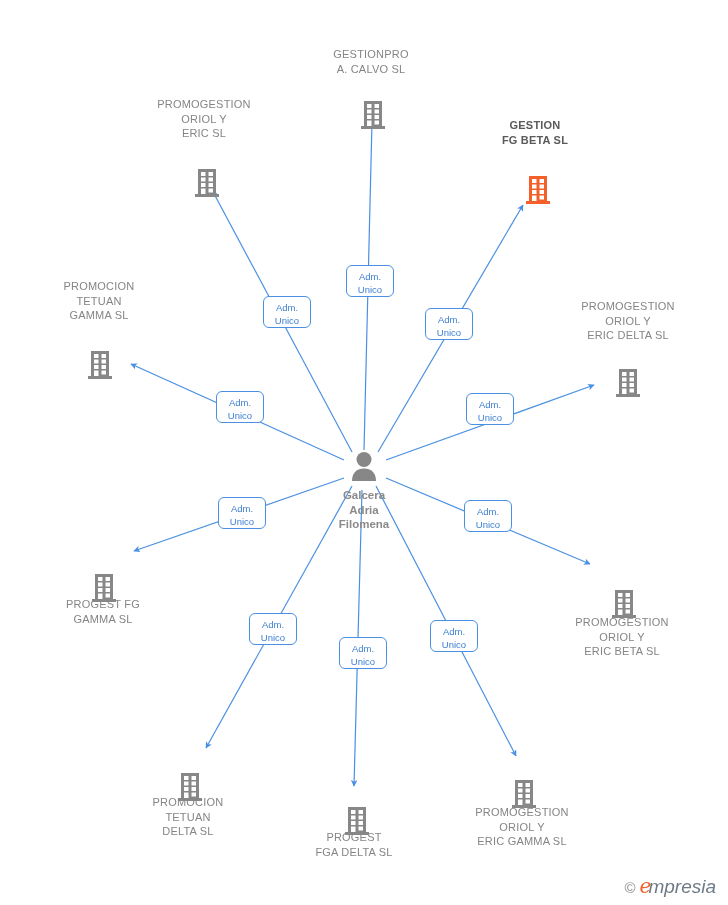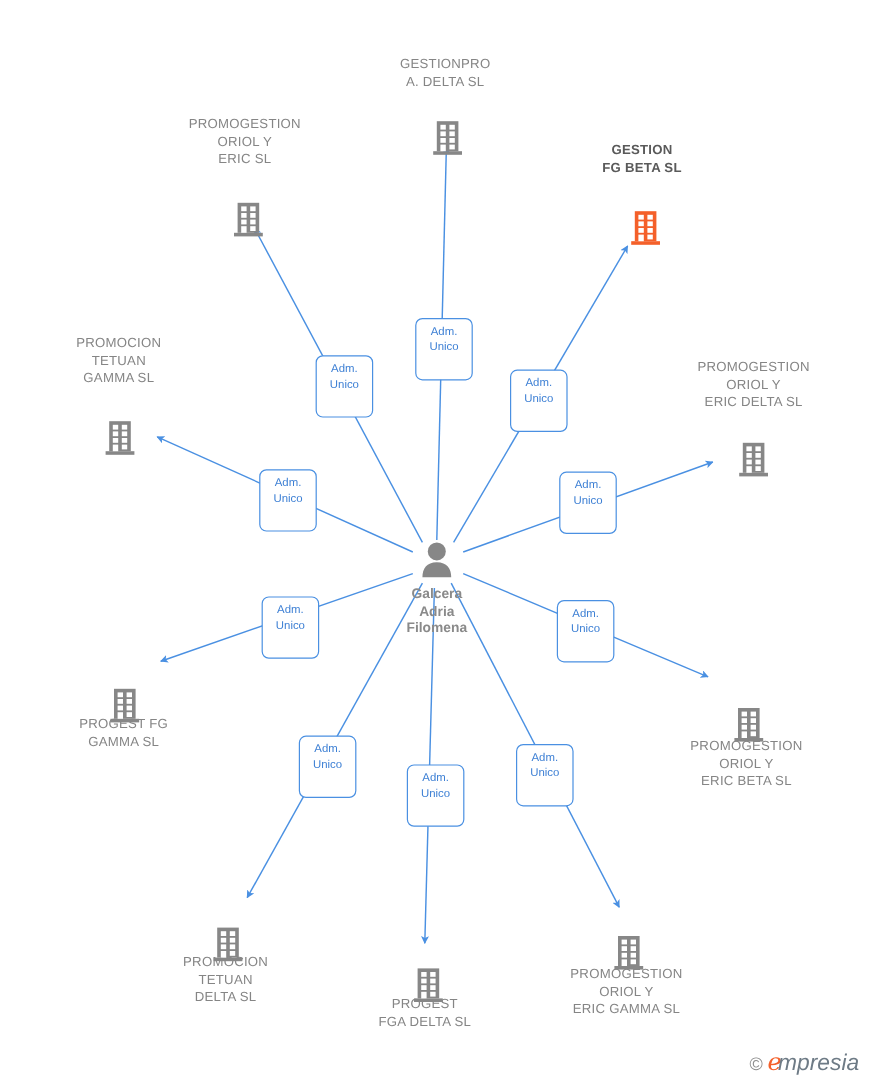--- a/index.html
+++ b/index.html
@@ -53,21 +53,21 @@
   }
   .edge-label {
     position: absolute;
     background: #ffffff;
     border: 1.4px solid #4a90e2;
     border-radius: 6px;
     color: #3c7fd4;
     font-size: 9.5px;
     line-height: 13px;
     text-align: center;
-    padding: 4px 6px 20px 6px;
+    padding: 4px 6px 0 6px;
     width: 34px;
     white-space: pre-line;
     user-select: none;
     box-sizing: content-box;
   }
   .watermark {
     position: absolute;
     right: 12px;
     bottom: 8px;
     display: flex;
@@ -113,21 +113,21 @@
       <line x1="344" y1="478" x2="134" y2="551" stroke="#4a90e2" stroke-width="1.2" marker-end="url(#arrow)"></line>
       <line x1="386" y1="478" x2="590" y2="564" stroke="#4a90e2" stroke-width="1.2" marker-end="url(#arrow)"></line>
       <line x1="352" y1="486" x2="206" y2="748" stroke="#4a90e2" stroke-width="1.2" marker-end="url(#arrow)"></line>
       <line x1="362" y1="490" x2="354" y2="786" stroke="#4a90e2" stroke-width="1.2" marker-end="url(#arrow)"></line>
       <line x1="376" y1="486" x2="516" y2="756" stroke="#4a90e2" stroke-width="1.2" marker-end="url(#arrow)"></line>
     </g>
 </svg>
 
 <div id="node-layer">
     <div class="node node-label" style="left: 371px; top: 47px;">GESTIONPRO
-A.  DELTA SL</div>
+A.  CALVO SL</div>
     <div class="node" style="left: 373px; top: 100px;">
       <svg width="26" height="30" viewBox="0 0 26 30" class="node-icon">
         <g fill="#878787">
           <rect x="4" y="1" width="18" height="25"></rect>
           <rect x="1" y="26" width="24" height="3"></rect>
         </g>
         <g fill="#ffffff">
           <rect x="7" y="4" width="4.5" height="4"></rect>
           <rect x="14.5" y="4" width="4.5" height="4"></rect>
           <rect x="7" y="9.5" width="4.5" height="4"></rect>

